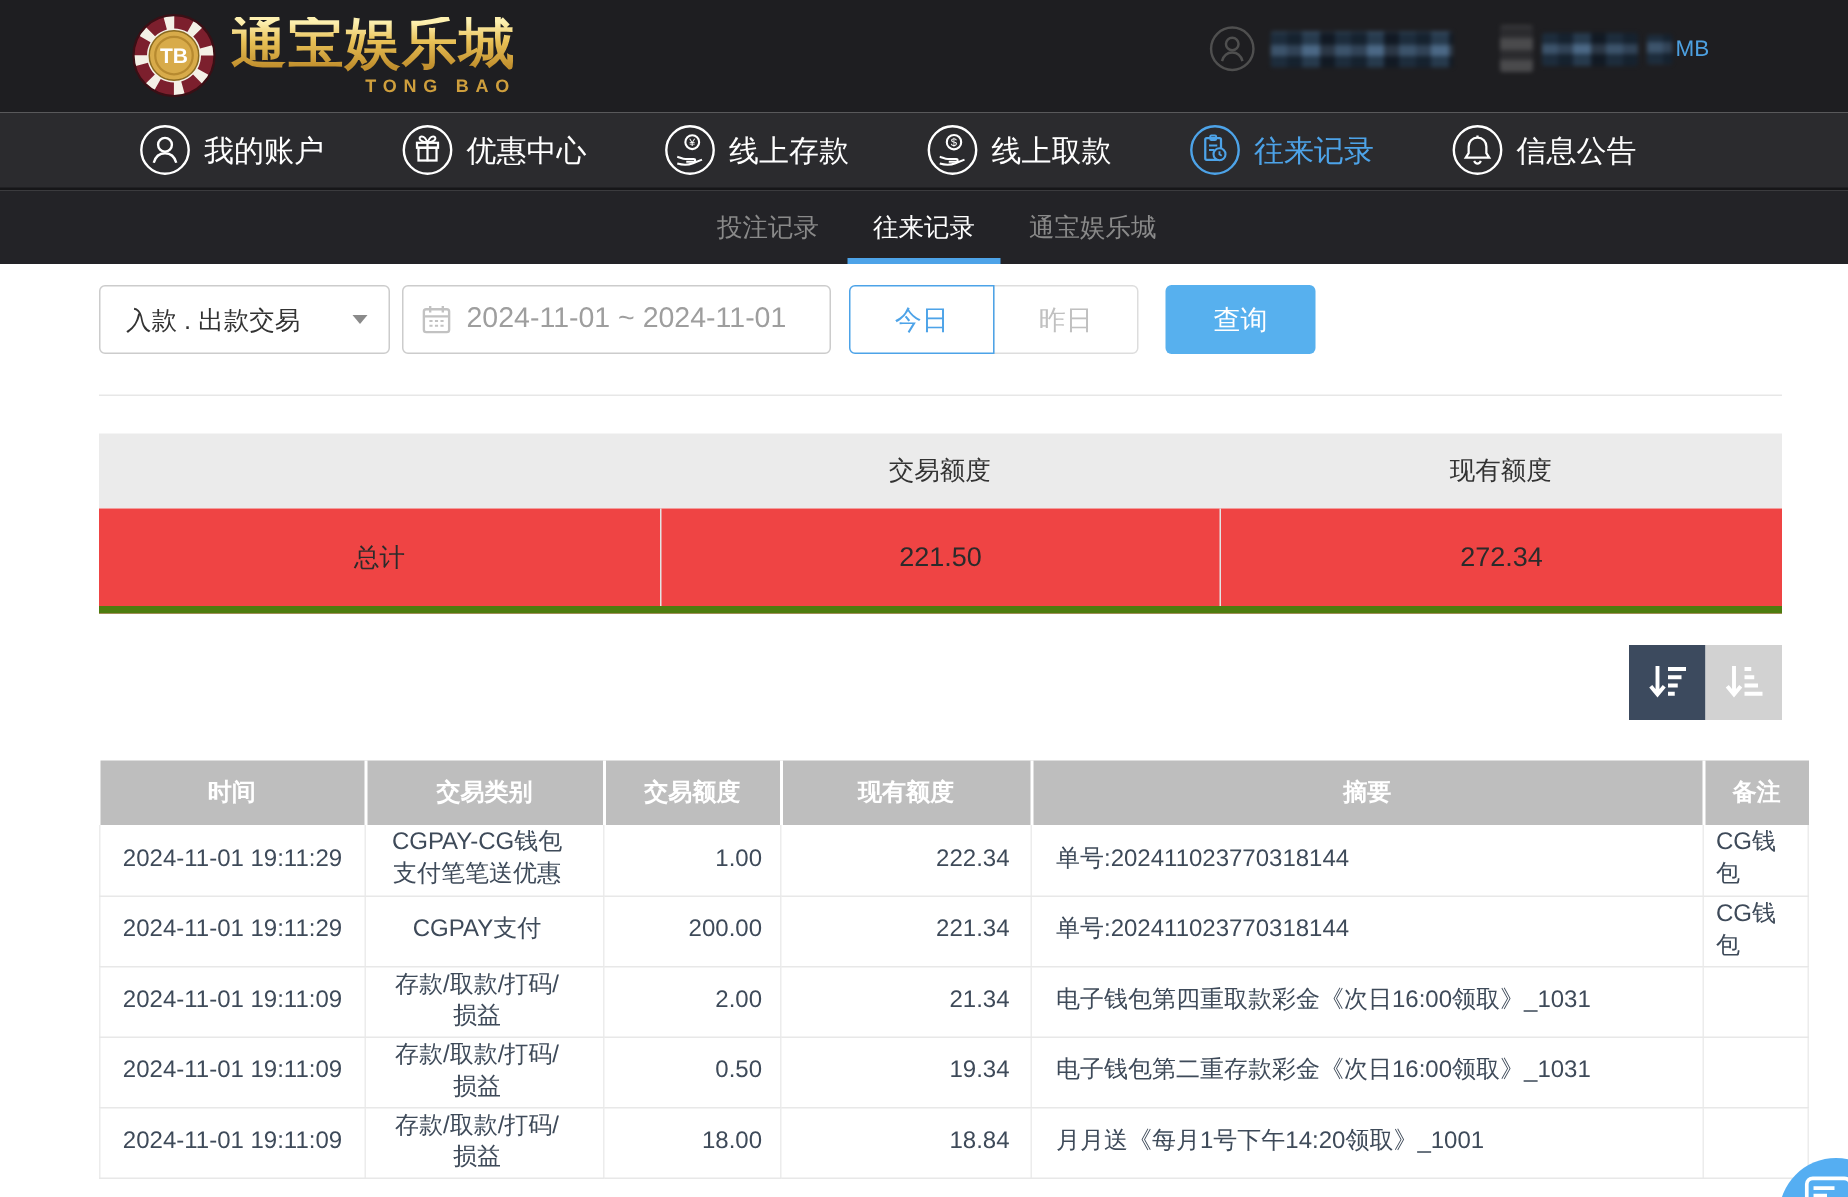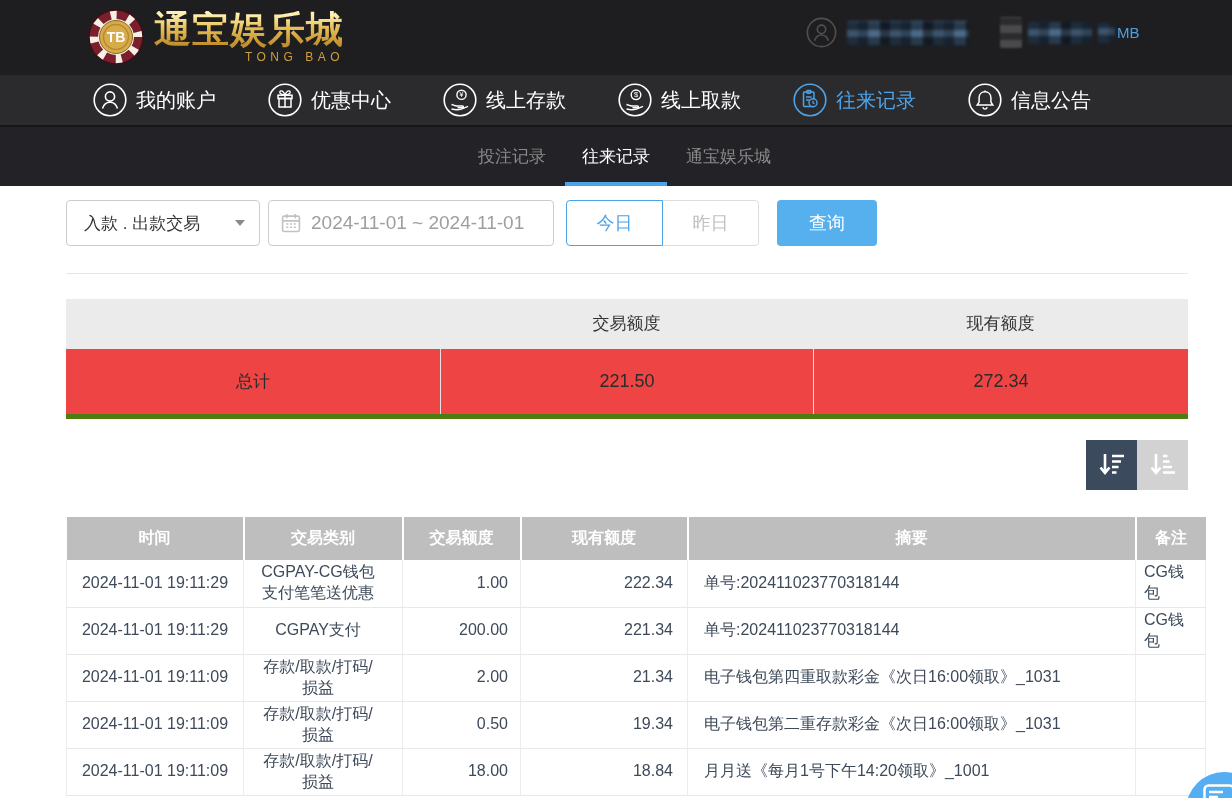--- a/index.html
+++ b/index.html
@@ -3,36 +3,36 @@
 <meta charset="utf-8">
 <style>
 *{margin:0;padding:0;box-sizing:border-box}
 html,body{width:1232px;height:798px;overflow:hidden;background:#fff;font-family:"Liberation Sans","DejaVu Sans",sans-serif}
 .page{position:relative;width:1232px;height:798px;overflow:hidden}
 
 .topbar{height:75px;background:#1e1e21;position:relative}
 .brand{position:absolute;left:88px;top:9px;display:flex;gap:10px;align-items:center}
 .brand-text{display:flex;flex-direction:column}
 .brand-title{font-family:"Liberation Serif","DejaVu Serif",serif;font-size:37px;font-weight:700;line-height:1;background:linear-gradient(180deg,#fdf0b0 10%,#e8c056 45%,#c2902e 90%);-webkit-background-clip:text;background-clip:text;color:transparent;letter-spacing:1px}
-.brand-sub{font-size:12px;font-weight:400;color:#cf9f3d;letter-spacing:4.5px;text-align:right;margin-top:2px}
+.brand-sub{font-size:12px;font-weight:700;color:#cf9f3d;letter-spacing:4.5px;text-align:right;margin-top:2px}
 .user1{position:absolute;left:806px;top:17px;display:flex;align-items:center;gap:10px}
 .user2{position:absolute;left:1000px;top:17px;display:flex;align-items:center;gap:6px}
 .blur{border-radius:2px;filter:blur(1.5px);opacity:.82;background:repeating-linear-gradient(90deg,#31506f 0 11px,#223a54 11px 21px,#456c92 21px 33px,#1a2a3d 33px 43px),repeating-linear-gradient(0deg,rgba(0,0,0,.4) 0 8px,rgba(255,255,255,.09) 8px 15px);background-blend-mode:overlay}
 .blur1{width:122px;height:24px}
 .blur-icon{width:22px;height:31px;border-radius:2px;filter:blur(1.3px);opacity:.85;background:repeating-linear-gradient(0deg,#525254 0 8px,#2e2e31 8px 15px)}
 .blur2{width:64px;height:22px}
 .blur3{width:17px;height:20px}
 .mb{color:#4da0e0;font-size:15px;margin-left:-4px}
 
 .navbar{height:52px;background:#2b2b2e;display:flex;align-items:center;padding-left:93px;gap:52px;border-bottom:2px solid #161618}
 .nav-item{display:flex;align-items:center;gap:9px;color:#fff;font-size:20px;cursor:pointer;white-space:nowrap}
 .nav-item svg{display:block}
 .nav-item.active{color:#4da3e8}
 
-.subnav{height:59px;background:#232327;display:flex;justify-content:center;padding-left:17px}
+.subnav{height:49px;background:#232327;display:flex;justify-content:center;padding-left:17px}
 .tab{display:flex;align-items:center;padding:0 17px;margin:0 1px;font-size:17px;color:#8a8a8a;position:relative;cursor:pointer}
 .tab.active{color:#fff}
 .tab.active::after{content:"";position:absolute;left:0;right:0;bottom:0;height:4px;background:#4da3e8}
 
 .filter-row{margin:14px 0 0 66px;display:flex;height:46px;align-items:flex-start}
 .select-box{width:194px;height:46px;border:1px solid #ccc;border-radius:4px;display:flex;align-items:center;padding:0 14px 0 17px;font-size:17px;color:#333;margin-right:8px;justify-content:space-between}
 .caret{width:0;height:0;border-left:5px solid transparent;border-right:5px solid transparent;border-top:6px solid #8a8a8a}
 .date-box{width:286px;height:46px;border:1px solid #ccc;border-radius:4px;display:flex;align-items:center;gap:10px;padding:0 12px;font-size:19px;color:#9e9e9e}
 .range-group{display:flex;margin-left:12px}
 .range-btn{width:97px;height:46px;border:1px solid #ddd;background:#fff;color:#c0c0c0;font-size:18px;display:flex;align-items:center;justify-content:center;margin-left:-1px}

